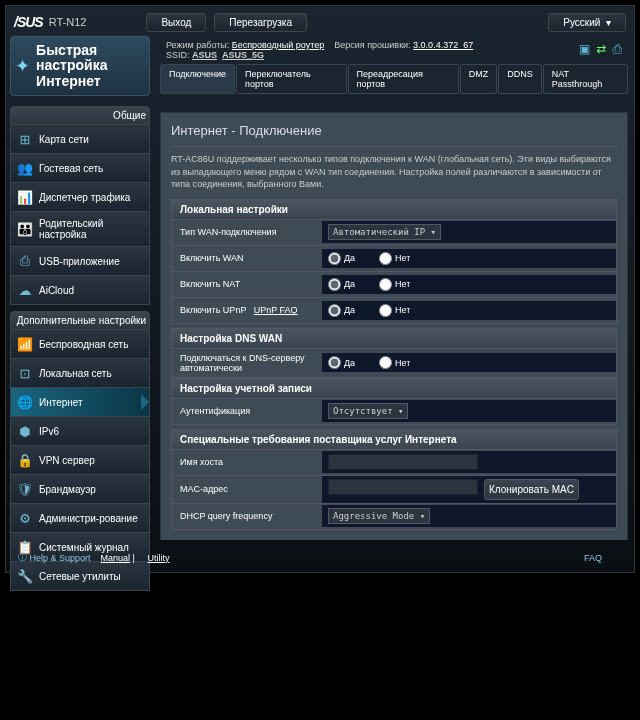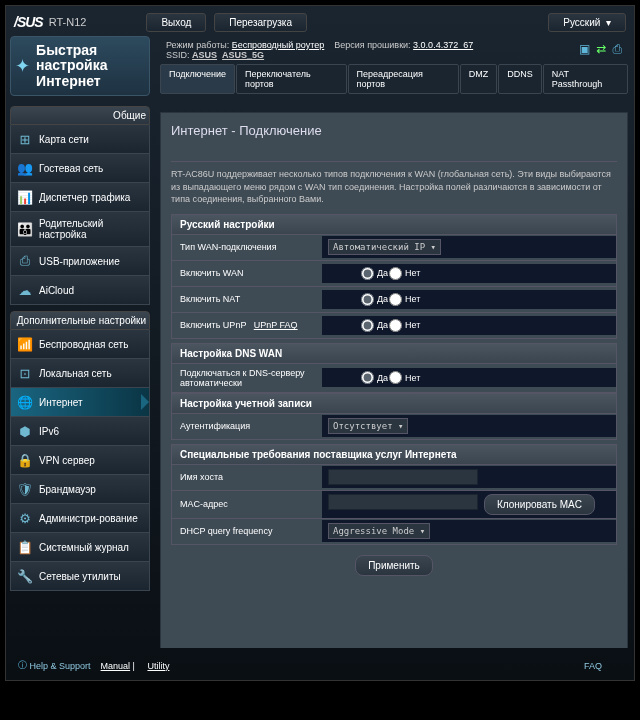--- a/index.html
+++ b/index.html
@@ -1,17 +1,17 @@
 <!DOCTYPE html>
 <html><head>
 <meta charset="utf-8">
 <style>
 * { margin:0; padding:0; box-sizing:border-box; font-family:Arial,sans-serif; }
 body { background:#000; width:640px; height:720px; overflow:hidden; font-size:10px; color:#fff; }
-.frame { border:1px solid #333; margin:5px; height:676px; background:linear-gradient(#1a2530,#0a0f14); position:relative; }
+.frame { border:1px solid #333; margin:5px; height:568px; background:linear-gradient(#1a2530,#0a0f14); position:relative; }
 .topbar { display:flex; align-items:center; padding:4px 8px; height:32px; }
 .logo { font-size:14px; font-weight:bold; letter-spacing:-1px; font-style:italic; }
 .model { font-size:11px; margin-left:6px; color:#ccc;text-align:center; }
 .topbtn { background:linear-gradient(#2a3540,#1a2530); border:1px solid #444; border-radius:3px; padding:3px 14px; font-size:10px; color:#fff; margin-left:8px; cursor:pointer; }
 .topbar-right { margin-left:auto; display:flex; align-items:center; }
 .info { padding:2px 8px 4px 160px; font-size:9px; color:#ccc; }
 .info a { color:#fff; }
 .icons-r { position:absolute; right:12px; top:36px; display:flex; gap:6px; }
 .icons-r span { color:#5fb5d8; font-size:12px; }
 .main { display:flex; height:calc(100% - 90px); }
@@ -23,32 +23,32 @@
 .sect-h2 { margin-top:6px; }
 .navitem { background:linear-gradient(#2a3540,#1a2530); border:1px solid #3a4550; border-top:none; padding:6px 6px; display:flex; align-items:center; gap:6px; cursor:pointer; font-size:10px; }
 .navitem.active { background:linear-gradient(90deg,#1a6580,#0a3545); position:relative; }
 .navitem.active::after { content:''; position:absolute; right:-8px; top:50%; transform:translateY(-50%); border:8px solid transparent; border-left-color:#1a6580; }
 .nicon { width:16px; height:16px; display:flex; align-items:center; justify-content:center; color:#6fb8d0; font-size:13px; }
 .content { flex:1; padding:0 6px 6px 6px; overflow-y:auto; }
 .tabs { display:flex; gap:1px; margin-bottom:18px; }
 .tab { background:#1a2530; border:1px solid #3a4550; padding:4px 8px; font-size:9px; cursor:pointer; border-radius:2px; }
 .tab.active { background:#2a3a48; }
 .panel { background:#3e4a54; border:1px solid #2a3540; padding:10px; min-height:560px; }
-.ptitle { font-size:13px; color:#dde; padding-bottom:23px; border-bottom:1px solid #556; margin-bottom:6px; }
+.ptitle { font-size:13px; color:#dde; padding-bottom:8px; border-bottom:1px solid #556; margin-bottom:6px; }
 .pdesc { font-size:9px; color:#ccc; line-height:1.4; margin-bottom:8px; }
 .group-h { background:linear-gradient(#4a5560,#3a4550); padding:4px 8px; font-size:10px; font-weight:bold; border:1px solid #556; }
 .row { display:flex; border:1px solid #556; border-top:none; min-height:26px; align-items:center; }
 .row-l { width:150px; padding:4px 8px; font-size:9px; background:#3e4a54; }
 .row-l a { color:#fff; text-decoration:underline; }
 .row-r { flex:1; padding:3px 6px; display:flex; align-items:flex-start; gap:6px; background:#0f172a; }
 .sel { background:#2a3540; border:1px solid #556; color:#ccc; padding:2px 4px; font-size:9px; font-family:monospace; }
 .txt { background:#2a3540; border:1px solid #1a2530; color:#fff; padding:2px 4px; font-size:9px; width:150px; }
-.radio-g { display:flex; gap:1px; font-size:9px;margin-left:33px; }
+.radio-g { display:flex; gap:24px; font-size:9px; }
 .radio-g label { display:flex; align-items:center; gap:3px; }
-.btn { background:linear-gradient(#3a4550,#2a3540); border:1px solid #556; border-radius:8px; padding:4px 12px; color:#fff; font-size:10px; cursor:pointer; }
+.btn { background:linear-gradient(#3a4550,#2a3540); border:1px solid #556; border-radius:3px; padding:4px 4px; color:#fff; font-size:10px; cursor:pointer; }
 .apply { display:flex; justify-content:center; margin-top:10px; }
 .footer { position:absolute; bottom:4px; left:0; right:0; padding:4px 12px; display:flex; align-items:center; font-size:9px; color:#8fc8e0; }
 .footer a { color:#fff; text-decoration:underline; margin-left:10px; }
 .footer .faq { margin-left:auto; margin-right:20px; }
 input[type=radio] { accent-color:#5a6570; }
 </style>
 </head>
 <body>
 
 <div class="frame">
@@ -159,21 +159,21 @@
           <div class="tab">Переключатель портов</div>
           <div class="tab">Переадресация портов</div>
           <div class="tab">DMZ</div>
           <div class="tab">DDNS</div>
           <div class="tab">NAT Passthrough</div>
         </div>
       <div class="panel">
         <div class="ptitle">Интернет - Подключение</div>
         <div class="pdesc">RT-AC86U поддерживает несколько типов подключения к WAN (глобальная сеть). Эти виды выбираются из выпадающего меню рядом с WAN тип соединения. Настройка полей различаются в зависимости от типа соединения, выбранного Вами.</div>
 
-        <div class="group-h">Русский настройки</div>
+        <div class="group-h">Локальная настройки</div>
         <div class="row">
           <div class="row-l">Тип WAN-подключения</div>
           <div class="row-r">
               <div class="sel">Автоматический IP ▾</div>
             </div>
         </div>
         <div class="row">
           <div class="row-l">Включить WAN</div>
           <div class="row-r">
               <div class="radio-g">

